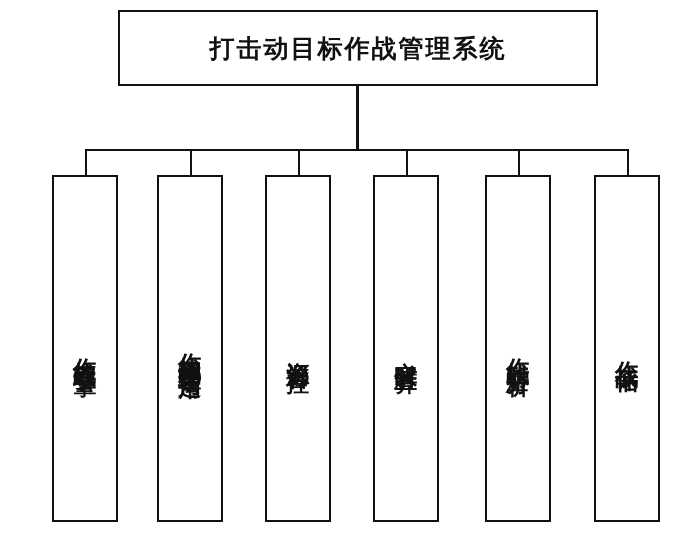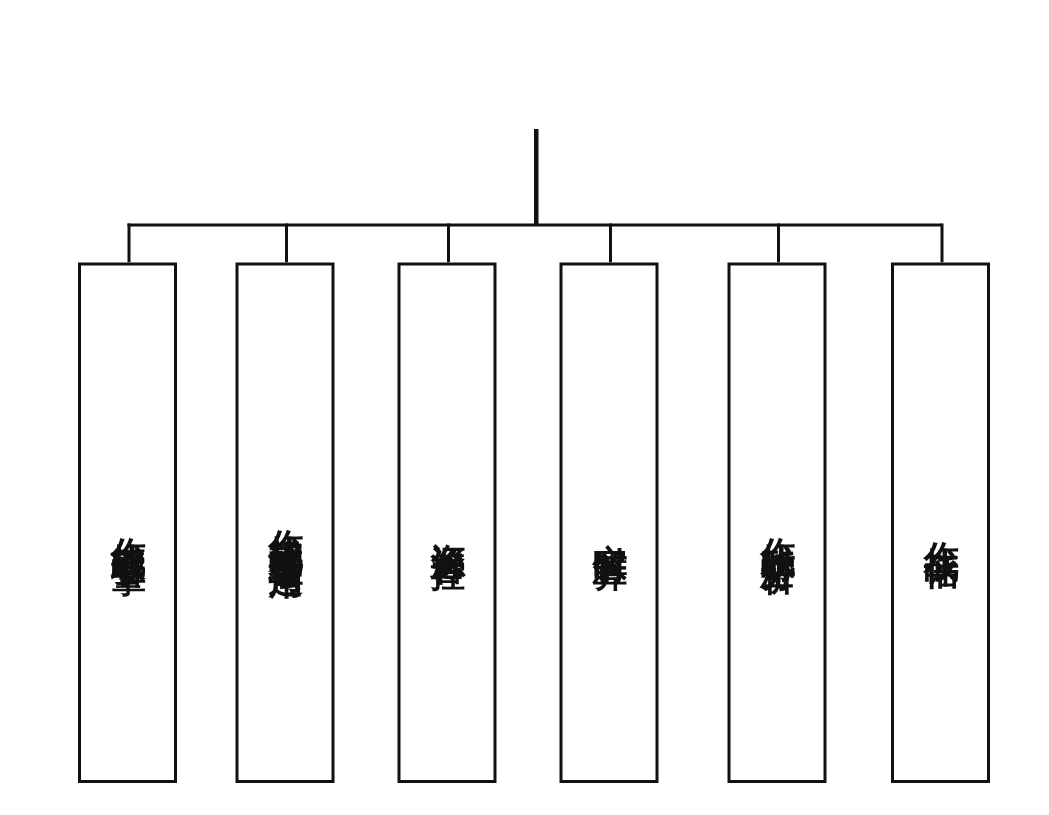--- a/index.html
+++ b/index.html
@@ -75,20 +75,23 @@
   }
   .v-drop {
     width: 2px;
   }
 </style>
 </head>
 <body>
 
 <div id="diagram">
 
+  <div class="root-box">
+    <span class="root-label">打击动目标作战管理系统</span>
+  </div>
 
   <div class="connector v-stem" style="left:356px; top:86px; height:64px;"></div>
   <div class="connector h-bus" style="left:85px; top:149px; width:543px;"></div>
 
   <div class="connector v-drop" style="left:85px; top:149px; height:26px;"></div>
   <div class="connector v-drop" style="left:190px; top:149px; height:26px;"></div>
   <div class="connector v-drop" style="left:298px; top:149px; height:26px;"></div>
   <div class="connector v-drop" style="left:406px; top:149px; height:26px;"></div>
   <div class="connector v-drop" style="left:518px; top:149px; height:26px;"></div>
   <div class="connector v-drop" style="left:627px; top:149px; height:26px;"></div>

